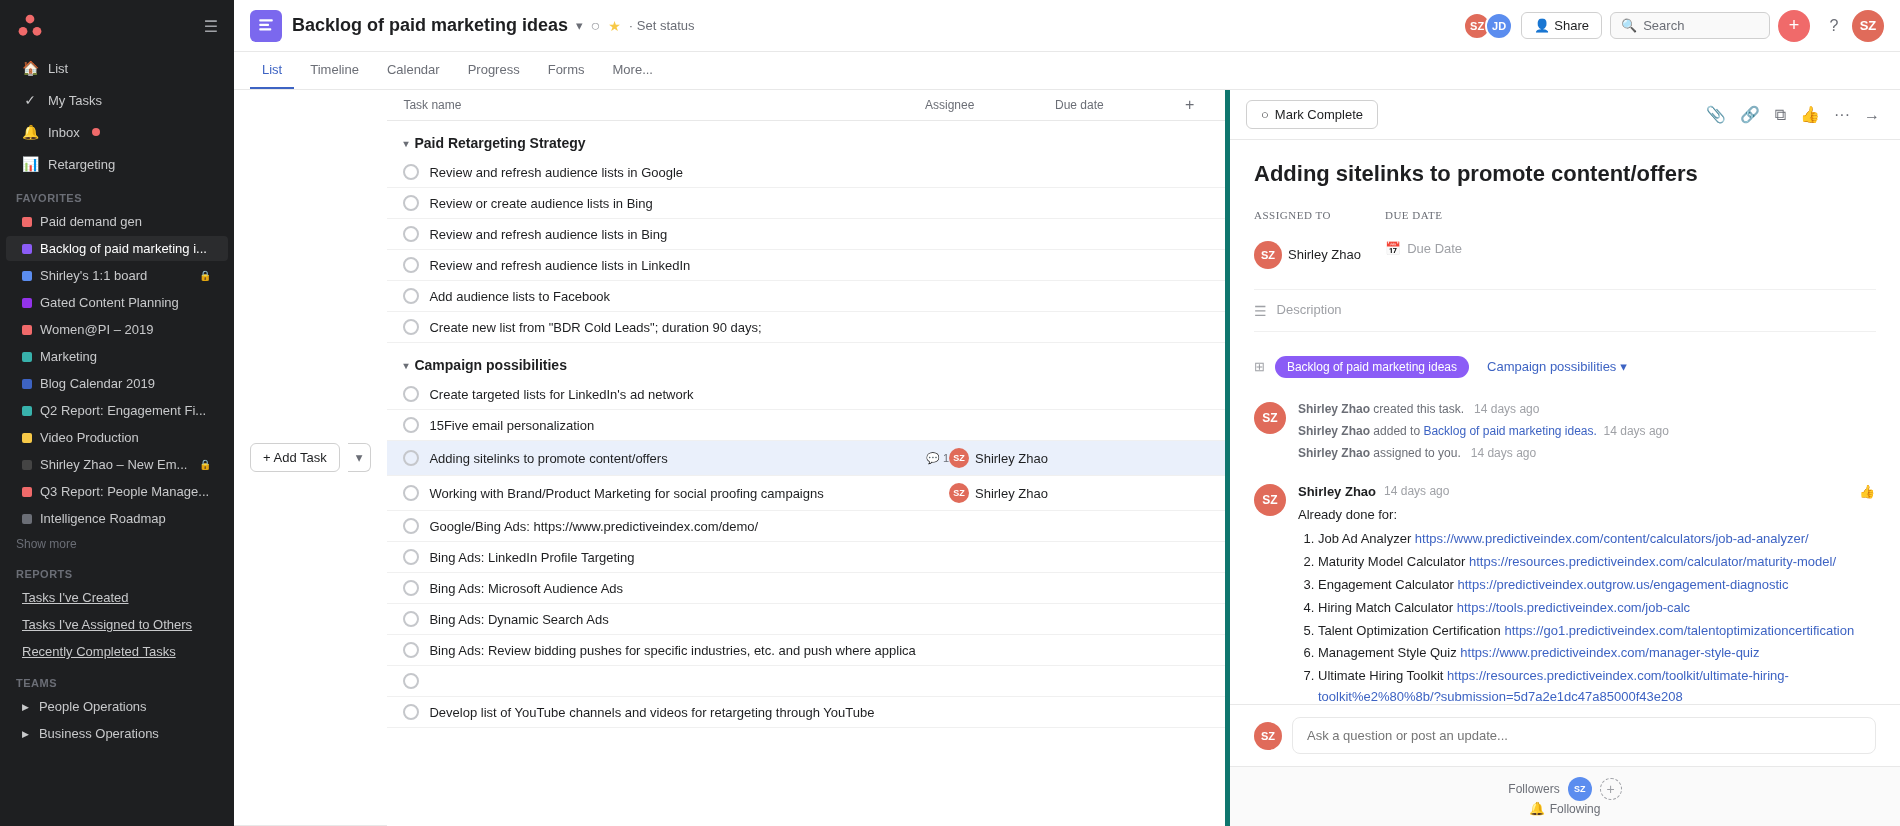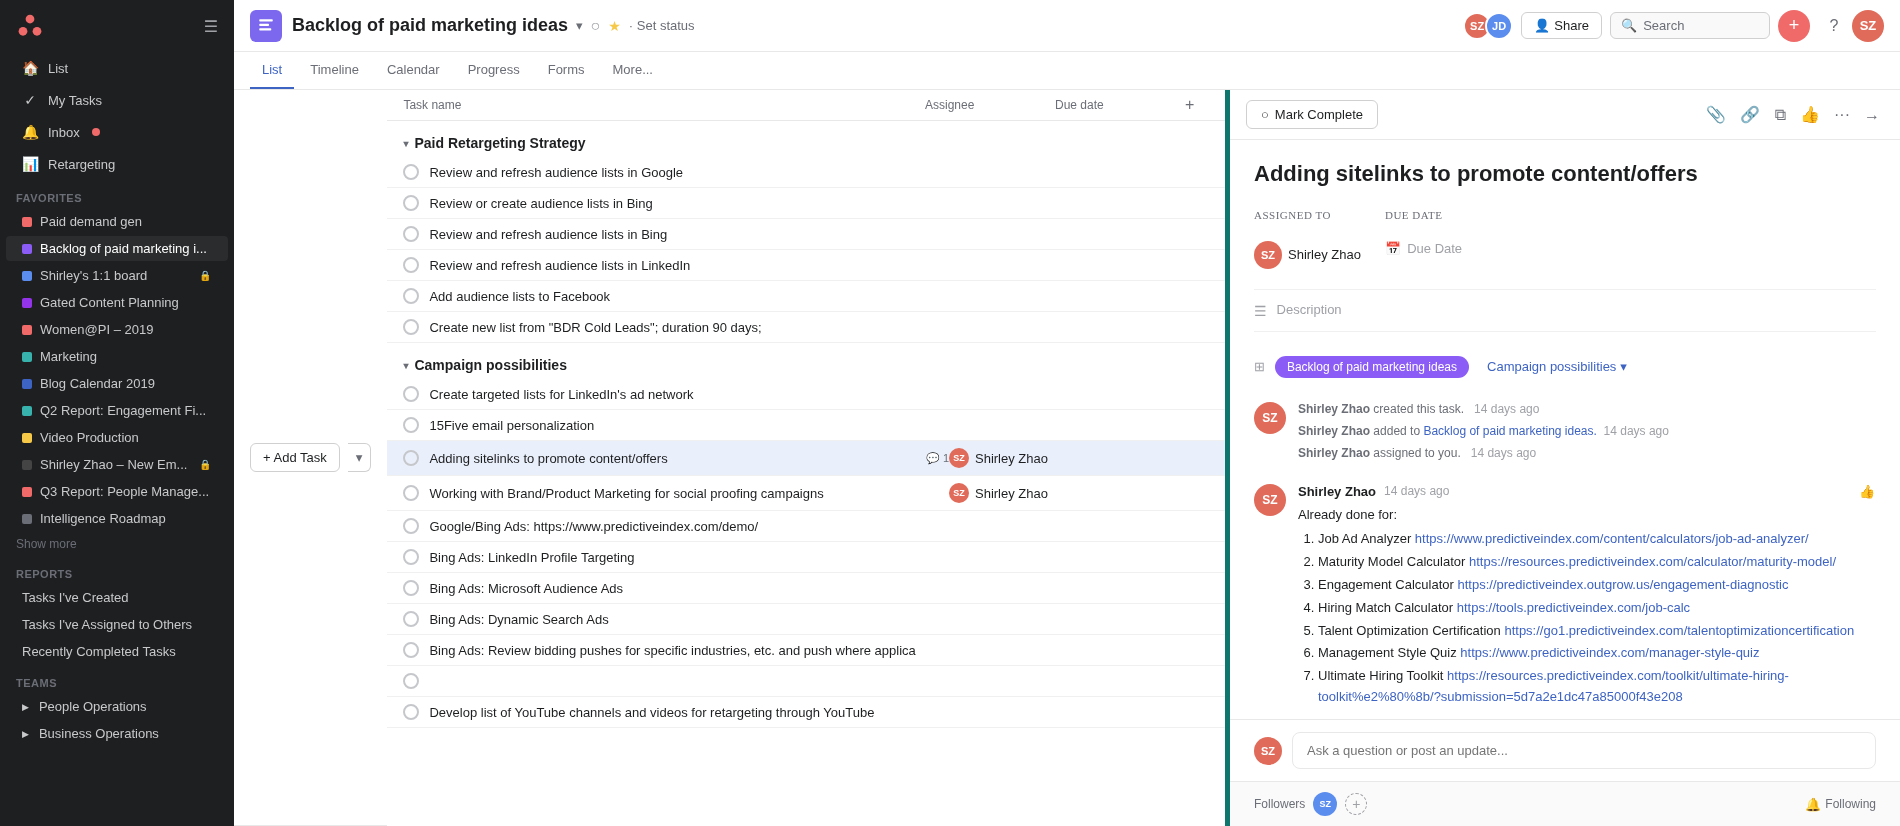--- a/index.html
+++ b/index.html
@@ -96,20 +96,21 @@
     .sidebar-report-item {
       display: flex;
       align-items: flex-end;
       padding: 5px 16px;
       cursor: pointer;
       color: #c8c9cb;
       font-size: 13px;
       gap: 8px;
       margin: 1px 6px;
       border-radius: 4px;
+      text-decoration: underline;
     }
     .sidebar-team-item {
       display: flex;
       align-items: center;
       padding: 5px 16px;
       cursor: pointer;
       color: #c8c9cb;
       font-size: 13px;
       gap: 8px;
       margin: 1px 6px;
@@ -524,20 +525,21 @@
       cursor: text;
     }
 
     .detail-footer {
       display: flex;
       align-items: center;
       justify-content: space-between;
       padding: 10px 24px;
       border-top: 1px solid #e8e8e8;
       background: #fafafa;
+      flex-direction: column;
     }
     .followers-area { display: flex; align-items: center; gap: 8px; font-size: 12px; color: #6b6e76; }
     .follower-avatar {
       width: 24px;
       height: 24px;
       border-radius: 50%;
       background: #5b8def;
       color: white;
       font-size: 9px;
       font-weight: 600;

